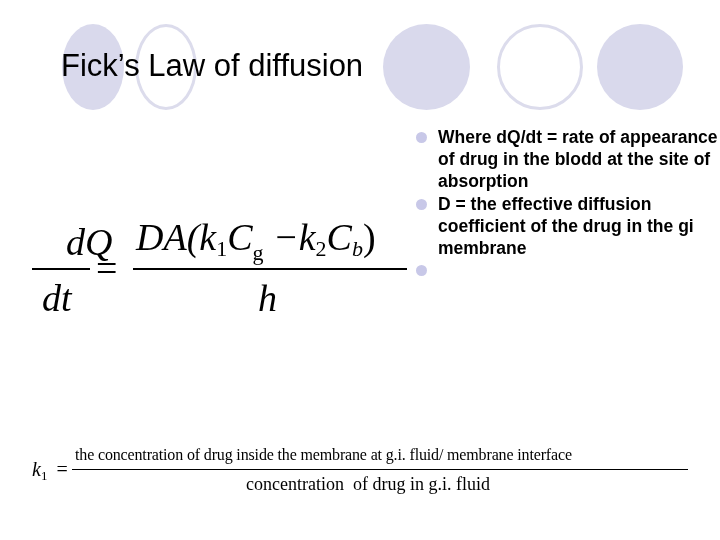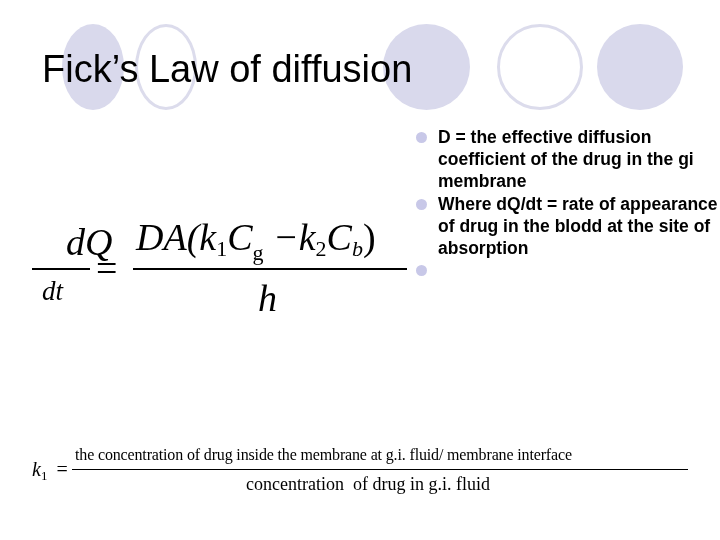--- a/index.html
+++ b/index.html
@@ -1,20 +1,20 @@
 <!DOCTYPE html>
 <html><head>
   <meta charset="utf-8">
   <style>
     html, body { margin:0; padding:0; }
     body { width:720px; height:540px; background:#ffffff; position:relative; overflow:hidden; font-family:"Liberation Sans", sans-serif; }
     .circle { position:absolute; border-radius:50%; box-sizing:border-box; }
     .circle.filled { background:#d9d9ec; }
     .circle.outline { border:3px solid #dcdcec; background:transparent; }
-    .title { position:absolute; left:42px; top:48px; font-size:38px; color:#000; font-family:"Liberation Sans", sans-serif; letter-spacing:0px; white-space:nowrap; }
+    .title { position:absolute; left:61px; top:48px; font-size:31px; color:#000; font-family:"Liberation Sans", sans-serif; letter-spacing:0px; white-space:nowrap; }
     .bullets { position:absolute; left:412px; top:126px; width:308px; margin:0; padding:0; list-style:none; }
     .bullets li { position:relative; padding-left:26px; font-weight:bold; font-size:17.5px; line-height:22.2px; color:#000; font-family:"Liberation Sans", sans-serif; }
     .bullet-dot { position:absolute; left:4px; top:6px; width:11px; height:11px; border-radius:50%; background:#c8c8e8; }
     .sub { font-size:11px; vertical-align:-3px; }
     .it { font-style:italic; }
     .eq { position:absolute; font-family:"Liberation Serif", serif; font-style:italic; color:#000; }
     .frac-line { position:absolute; background:#000; height:2px; }
     .serif { font-family:"Liberation Serif", serif; color:#000; position:absolute; white-space:nowrap; }
   </style>
 </head>
@@ -24,32 +24,32 @@
 <div class="circle outline" style="left:135px; top:24px; width:62px; height:86px;"></div>
 <div class="circle filled" style="left:383px; top:24px; width:87px; height:86px;"></div>
 <div class="circle outline" style="left:497px; top:24px; width:86px; height:86px;"></div>
 <div class="circle filled" style="left:597px; top:24px; width:86px; height:86px;"></div>
 
 <div class="title">Fick’s Law of diffusion</div>
 
 <div>
   <div class="eq" style="left:34px; top:220px; font-size:38px;margin-left:32px;">dQ</div>
   <div class="frac-line" style="left:32px; top:268px; width:58px;"></div>
-  <div class="eq" style="left:42px; top:276px; font-size:27px;">dt</div>
+  <div class="eq" style="left:42px; top:276px; font-size:38px;">dt</div>
   <div class="eq" style="left:96px; top:246px; font-size:38px; font-style:normal;">=</div>
   <div class="eq" style="left:136px; top:215px; font-size:38px; white-space:nowrap;">
     <span>DA(k</span><span style="font-size:22px; font-style:normal; vertical-align:-6px;">1</span><span>C</span><span style="font-size:22px; font-style:normal; vertical-align:-10px;">g</span><span> −k</span><span style="font-size:22px; font-style:normal; vertical-align:-6px;">2</span><span>C</span><span style="font-size:22px; vertical-align:-6px;">b</span><span style="font-style:normal;">)</span>
   </div>
   <div class="frac-line" style="left:133px; top:268px; width:274px;"></div>
   <div class="eq" style="left:258px; top:276px; font-size:38px;">h</div>
 </div>
 
 <ul class="bullets">
+  <li><span class="bullet-dot"></span><span>Where dQ/dt = rate of appearance of drug in the blodd at the site of absorption</span></li>
   <li><span class="bullet-dot"></span><span>D = the effective diffusion coefficient of the drug in the gi membrane</span></li>
-  <li><span class="bullet-dot"></span><span>Where dQ/dt = rate of appearance of drug in the blodd at the site of absorption</span></li>
   <li><span class="bullet-dot"></span></li>
 </ul>
 
 <div>
   <div class="serif" style="left:32px; top:458px; font-size:20px;">
     <span class="it">k</span><span style="font-size:13px; vertical-align:-4px;">1</span>
     <span style="margin-left:4px;">=</span>
   </div>
   <div class="serif" style="left:75px; top:446px; font-size:16px; letter-spacing:-0.15px;">the concentration of drug inside the membrane at g.i. fluid/ membrane interface</div>
   <div class="frac-line" style="left:72px; top:469px; width:616px; height:1px;"></div>

